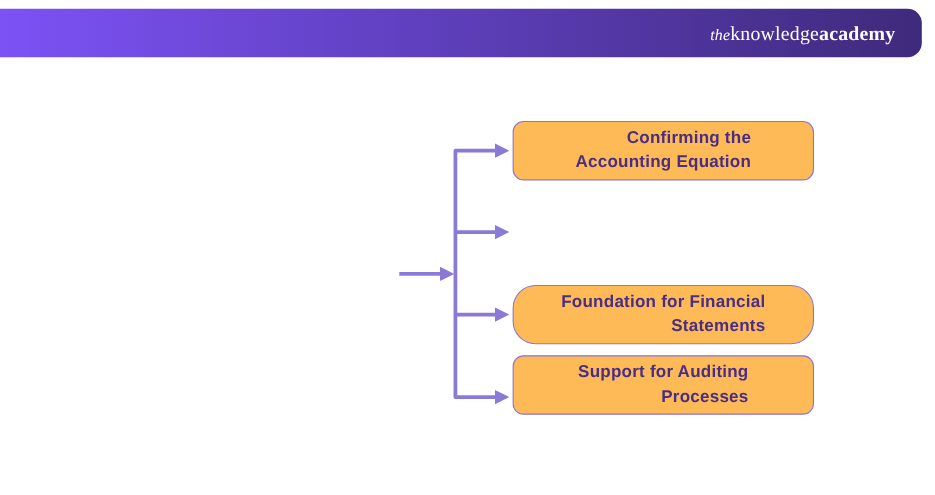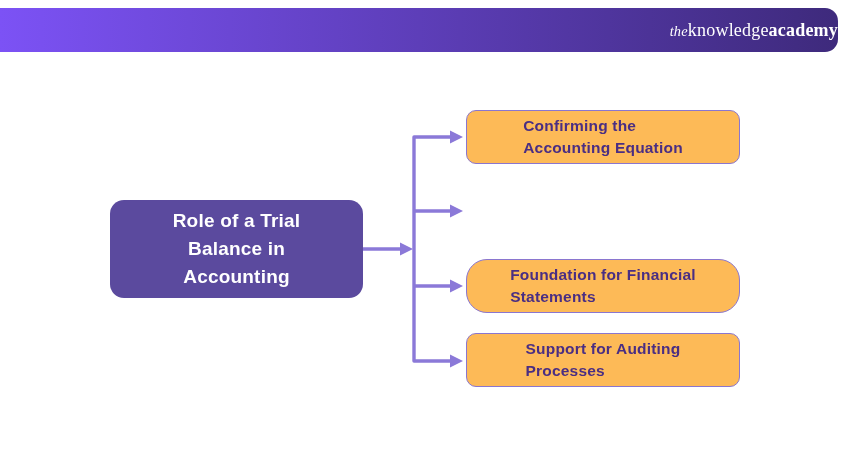--- a/index.html
+++ b/index.html
@@ -26,20 +26,21 @@
   }
   .header-bar {
     position: absolute;
     left: 0; top: 8px;
     width: 838px; height: 44px;
     border-radius: 0 13px 13px 0;
     background: linear-gradient(90deg, var(--header-grad-start) 0%, var(--header-grad-end) 100%);
     display: flex;
     align-items: center;
     justify-content: flex-end;
+    padding-right: 24px;
   }
   .logo {
     color: var(--logo-text);
     font-family: "Liberation Serif", "DejaVu Serif", serif;
     font-size: 18px;
     letter-spacing: 0.2px;
     white-space: nowrap;
   }
   .logo .logo-the { font-style: italic; font-size: 0.8em; }
   .logo .logo-knowledge { font-weight: 400; }
@@ -65,32 +66,32 @@
   .item-box {
     position: absolute;
     left: 466px;
     width: 274px; height: 54px;
     background: var(--item-box-bg);
     border: 1.5px solid var(--item-box-border);
     border-radius: 10px;
     display: flex;
     align-items: center;
     justify-content: center;
-    text-align: left;
+    text-align: right;
     color: var(--item-box-text);
     font-size: 15.5px;
     font-weight: 600;
     line-height: 22px;
     letter-spacing: 0.2px;
     white-space: pre-line;
   }
   .item-0 { top: 110px; }
   .item-1 { top: 184px; }
   .item-2 { top: 259px; border-radius: 21px; }
-  .item-3 { top: 333px; }
+  .item-3 { top: 323px; }
 
   .connectors {
     position: absolute;
     left: 0; top: 0;
     width: 850px; height: 450px;
     pointer-events: none;
   }
 </style>
 </head>
 <body>
@@ -112,23 +113,20 @@
 
     <path d="M414 211 H450" fill="none" style="stroke:var(--connector)" stroke-width="3.4"></path>
     <path d="M414 286 H450" fill="none" style="stroke:var(--connector)" stroke-width="3.4"></path>
 
     <polygon points="450,130.5 450,143.5 463,137" style="fill:var(--connector)"></polygon>
     <polygon points="450,204.5 450,217.5 463,211" style="fill:var(--connector)"></polygon>
     <polygon points="450,279.5 450,292.5 463,286" style="fill:var(--connector)"></polygon>
     <polygon points="450,354.5 450,367.5 463,361" style="fill:var(--connector)"></polygon>
   </svg>
 
-  <div class="root-box">Role of a Trial
-Balance in
-Accounting</div>
 
   <div class="item-box item-0">Confirming the
 Accounting Equation</div>
   <div class="item-box item-2">Foundation for Financial
 Statements</div>
   <div class="item-box item-3">Support for Auditing
 Processes</div>
 
 </div>
 

